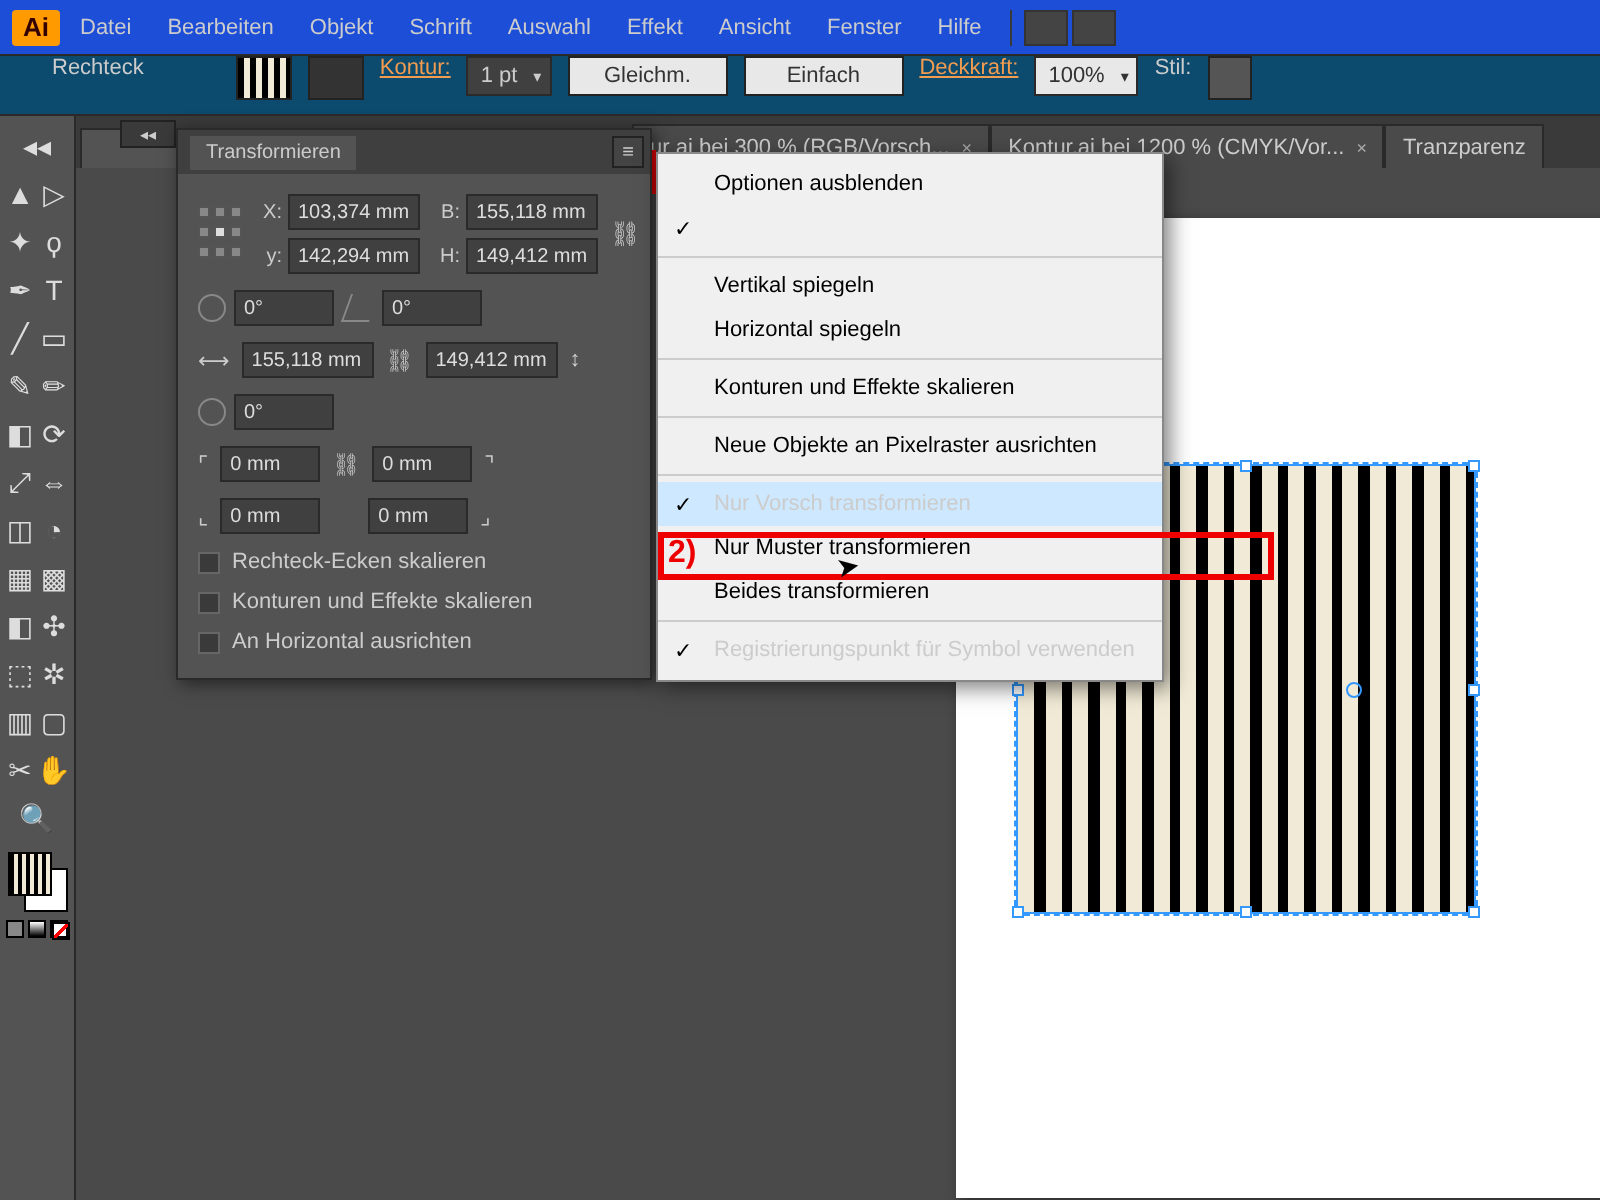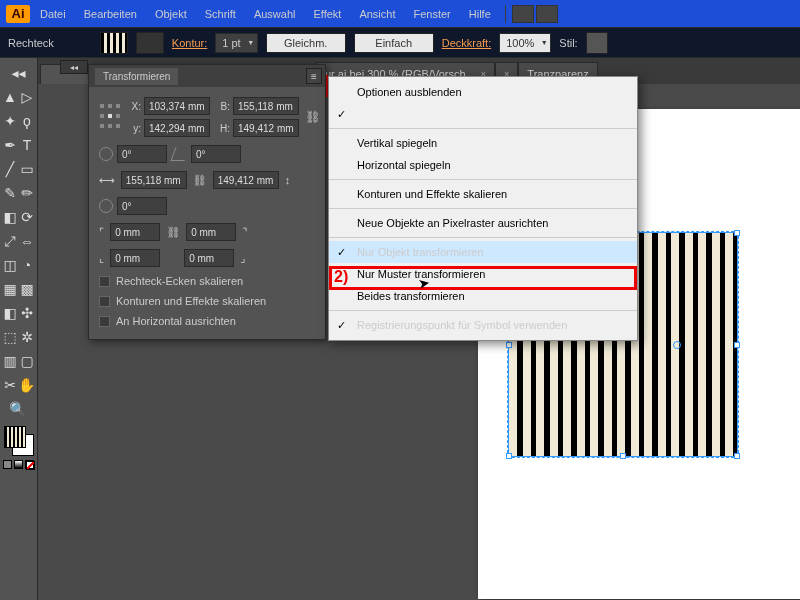--- a/index.html
+++ b/index.html
@@ -2,21 +2,21 @@
 <html><head>
 <meta charset="utf-8">
 <style>
 *{box-sizing:border-box;margin:0;padding:0;font-family:Tahoma,Arial,sans-serif;font-size:11px;color:#ccc;user-select:none}
 body{background:#4a4a4a;width:800px;height:600px;overflow:hidden;position:relative}
 .menubar{height:28px;background:#1d4ed8;display:flex;align-items:center;padding:3px 6px;gap:2px;border-bottom:1px solid #2a2a2a}
 .ai-logo{width:24px;height:18px;background:#ff9a00;color:#330000;font-weight:bold;text-align:center;line-height:18px;font-size:13px;border-radius:2px}
 .menubar span{padding:4px 8px;cursor:default}
 .menubar .sep{width:1px;height:18px;background:#3a3a3a;margin:0 4px}
 .menubar .iconbtn{width:22px;height:18px;background:#444;border:1px solid #333}
-.ctrlbar{height:30px;background:#0f172a;display:flex;align-items:center;padding:0 8px;gap:8px;border-bottom:1px solid #2a2a2a}
+.ctrlbar{height:30px;background:#0c4a6e;display:flex;align-items:flex-start;padding:0 26px;gap:8px;border-bottom:1px solid #2a2a2a}
 .ctrlbar .label{color:#ccc}
 .ctrlbar .swatch{width:28px;height:22px;background:#f0ead6;border:1px solid #222;position:relative}
 .ctrlbar .swatch.zebra::before{content:"";position:absolute;inset:0;background:repeating-linear-gradient(90deg,#000 0 3px,#f0ead6 3px 6px)}
 .ctrlbar .lnk{color:#f39c4f;text-decoration:underline;cursor:pointer}
 .ctrlbar .dd{height:20px;background:#404040;border:1px solid #2a2a2a;display:flex;align-items:center;padding:0 16px 0 6px;position:relative;min-width:40px}
 .ctrlbar .dd::after{content:"▾";position:absolute;right:4px;font-size:8px}
 .ctrlbar .linebox{width:80px;height:20px;background:#e8e8e8;border:1px solid #222;display:flex;align-items:center;justify-content:center;color:#333;position:relative;font-size:9px}
 .main{display:flex;height:calc(600px - 58px)}
 .toolcol{width:38px;background:#535353;border-right:1px solid #2a2a2a;display:flex;flex-direction:column;align-items:center;padding-top:4px;gap:2px}
 .toolcol .tool{width:26px;height:22px;display:flex;align-items:center;justify-content:center;color:#ddd;font-size:14px;cursor:pointer}
@@ -52,21 +52,21 @@
 .panel .inp{width:66px;height:18px;background:#404040;border:1px solid #2a2a2a;padding:0 4px;color:#ddd;font-size:10px;display:flex;align-items:center}
 .panel .angle{display:flex;align-items:center;gap:4px}
 .panel .angle .circ{width:14px;height:14px;border:1px solid #888;border-radius:50%;position:relative}
 .panel .sect{font-size:10px;color:#ccc;margin-top:4px}
 .panel .chk{display:flex;align-items:center;gap:6px;font-size:10px;color:#bbb}
 .panel .chk .box{width:11px;height:11px;border:1px solid #666;background:#3a3a3a}
 .panel .menubtn{position:absolute;top:3px;right:3px;width:16px;height:16px;background:#444;border:1px solid #222;display:flex;align-items:center;justify-content:center;font-size:10px}
 .redbox1{position:absolute;border:3px solid #e00;pointer-events:none}
 .redlabel{position:absolute;color:#e00;font-weight:bold;font-size:16px;pointer-events:none}
 
-.flyout{position:absolute;left:328px;top:76px;width:310px;background:#f0f0f0;border:1px solid #888;box-shadow:3px 3px 10px rgba(0,0,0,.5);z-index:10;padding:4px 0;color:#000}
+.flyout{position:absolute;left:328px;top:76px;width:254px;background:#f0f0f0;border:1px solid #888;box-shadow:3px 3px 10px rgba(0,0,0,.5);z-index:10;padding:4px 0;color:#000}
 .flyout .mi{height:22px;display:flex;align-items:center;padding:0 12px 0 28px;position:relative;font-size:11px;color:#000}
 .flyout .mi.hl{background:#cde8ff}
 .flyout .mi .chk{position:absolute;left:8px;color:#000}
 .flyout hr{border:none;border-top:1px solid #ccc;margin:3px 0}
 .redbox2{position:absolute;border:3px solid #e00;pointer-events:none;z-index:11}
 .redlabel2{position:absolute;color:#e00;font-weight:bold;font-size:16px;z-index:12;pointer-events:none}
 .collapse{position:absolute;left:60px;top:60px;width:28px;height:14px;background:#3a3a3a;border:1px solid #222;display:flex;align-items:center;justify-content:center;font-size:8px;z-index:4}
 .cursor{position:absolute;left:418px;top:275px;z-index:15;font-size:14px;color:#000;transform:rotate(-10deg)}
 </style>
 </head>
@@ -182,20 +182,21 @@
 
   <div class="canvaswrap">
     <div class="tabbar">
       <div class="stub"></div>
       <div style="width:216px"></div>
       <div class="tab">
           <span>ur ai bei 300 % (RGB/Vorsch...</span>
           <span class="x">×</span>
         </div>
       <div class="tab">
+          <span>Kontur.ai bei 1200 % (CMYK/Vor...</span>
           <span class="x">×</span>
         </div>
       <div class="tab">
           <span>Tranzparenz</span>
         </div>
     </div>
     <div class="canvas">
       <div class="artboard"></div>
     </div>
   </div>
@@ -315,21 +316,21 @@
   <hr>
   <div class="mi">Vertikal spiegeln</div>
   <div class="mi">Horizontal spiegeln</div>
   <hr>
   <div class="mi">Konturen und Effekte skalieren</div>
   <hr>
   <div class="mi">Neue Objekte an Pixelraster ausrichten</div>
   <hr>
   <div class="mi hl">
       <span class="chk">✓</span>
-      <span>Nur Objekt transformieren</span>
+      <span>Nur Vorsch transformieren</span>
     </div>
   <div class="mi">Nur Muster transformieren</div>
   <div class="mi">Beides transformieren</div>
   <hr>
   <div class="mi">
       <span class="chk">✓</span>
       <span>Registrierungspunkt für Symbol verwenden</span>
     </div>
 </div>
 

